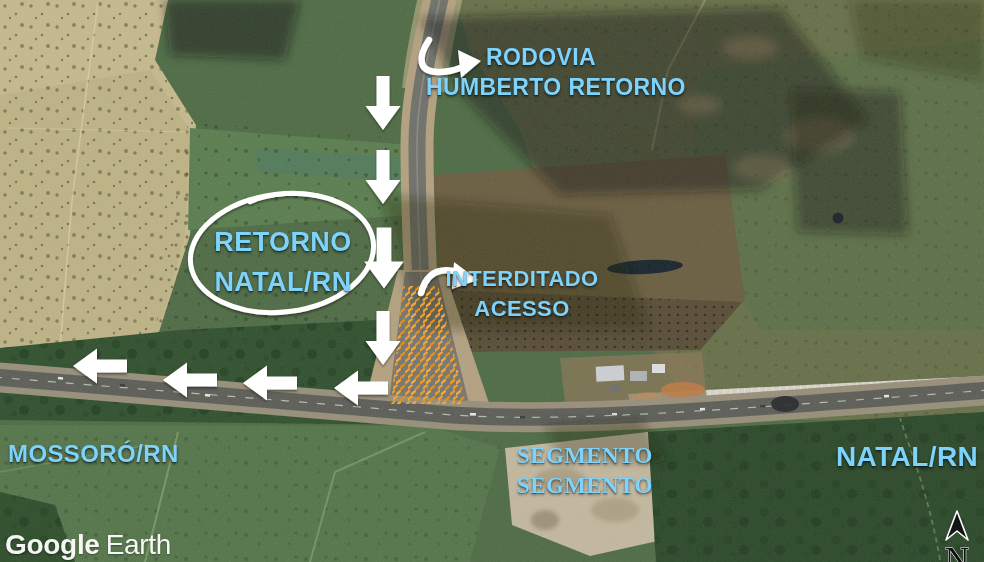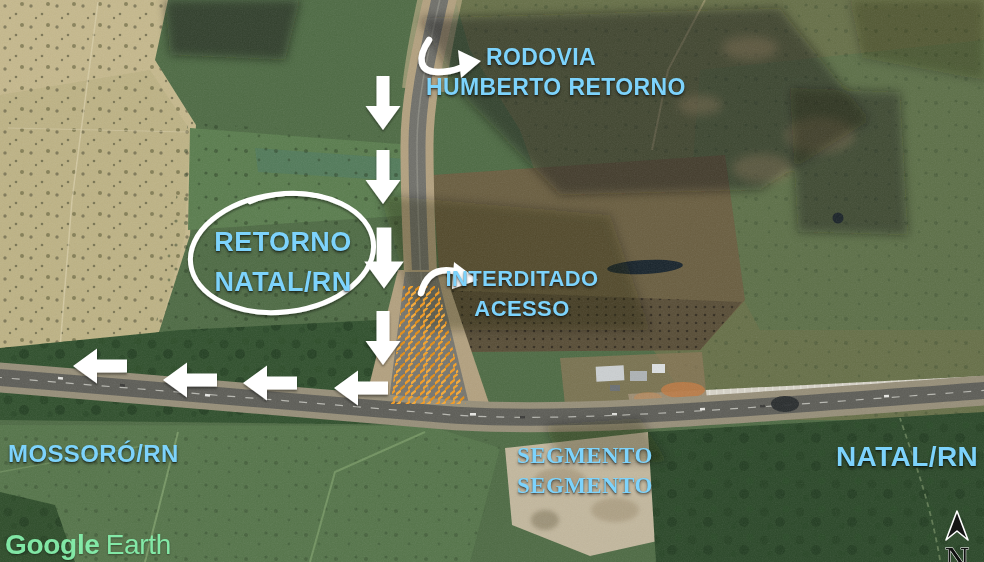--- a/index.html
+++ b/index.html
@@ -15,21 +15,21 @@
     white-space:nowrap;z-index:5;
   }
   .lbl .ln{display:block;}
   .lbl-rodovia{left:426px;top:42px;width:230px;text-align:center;font-size:23px;line-height:30px;}
   .lbl-retorno{left:191px;top:222px;width:184px;text-align:center;font-size:27px;line-height:40px;}
   .lbl-acesso{left:444px;top:264px;width:156px;text-align:center;font-size:22px;line-height:30px;}
   .lbl-mossoro{left:8px;top:440px;font-size:24px;}
   .lbl-segmento{left:517px;top:441px;width:136px;text-align:left;font-size:23px;line-height:30px;font-family:Liberation Serif, serif;}
   .lbl-natal{left:836px;top:441px;font-size:28px;}
   .watermark{
-    position:absolute;left:5px;top:529px;z-index:6;color:#86efac;font-size:28px;
+    position:absolute;left:5px;top:529px;z-index:6;color:#ffffff;font-size:28px;
     text-shadow:0 1px 2px rgba(0,0,0,.4);opacity:.95;letter-spacing:-.3px;
   }
   .watermark .gword{font-weight:700;}
   .watermark .eword{font-weight:400;margin-left:6px;}
 </style>
 </head>
 <body>
 
 <div class="stage">
 

